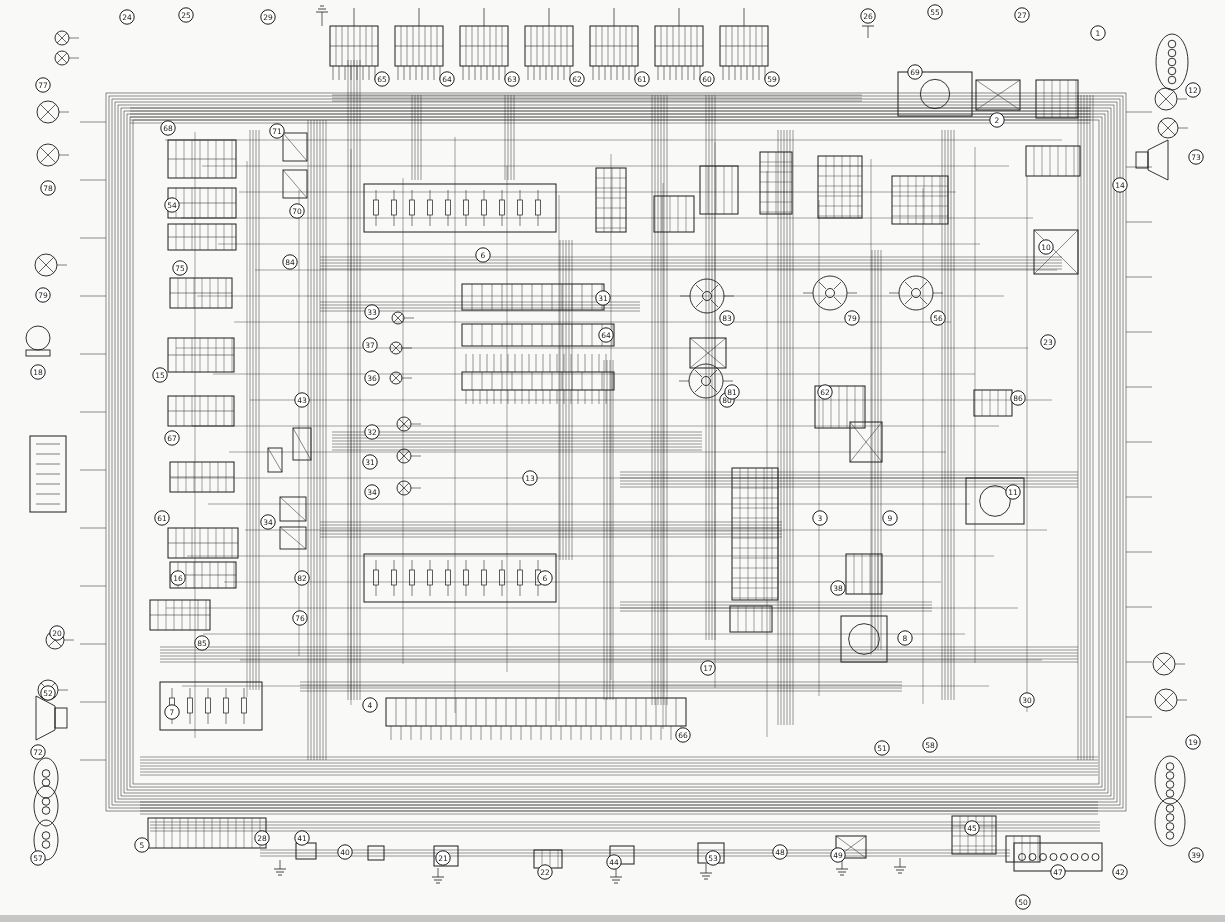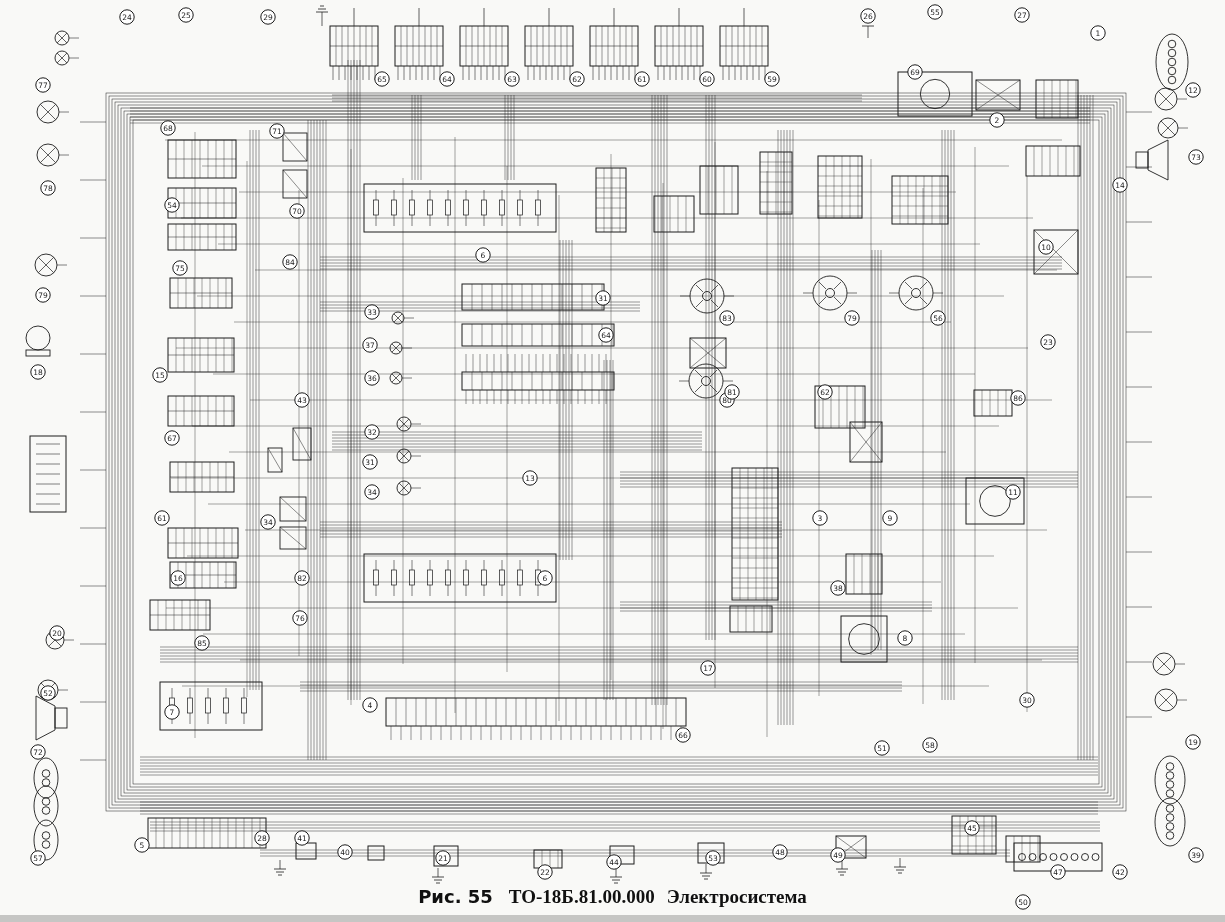--- a/index.html
+++ b/index.html
@@ -1395,17 +1395,14 @@
         <g>
           <circle cx="1193" cy="742" r="7.2" fill="#ffffff" stroke="#1c1c1c" stroke-width="1"></circle>
           <text x="1193" y="744.6" text-anchor="middle" font-size="7.5" font-family="&quot;DejaVu Sans&quot;, sans-serif" fill="#1c1c1c">19</text>
         </g>
         <g>
           <circle cx="1196" cy="855" r="7.2" fill="#ffffff" stroke="#1c1c1c" stroke-width="1"></circle>
           <text x="1196" y="857.6" text-anchor="middle" font-size="7.5" font-family="&quot;DejaVu Sans&quot;, sans-serif" fill="#1c1c1c">39</text>
         </g>
       </g>
     </svg>
-  <div class="caption">
-    <span class="cap-label">Рис. 55</span><span class="cap-code">ТО-18Б.81.00.000</span><span class="cap-title">Электросистема</span>
-  </div>
   <div class="scan-strip"></div>
 </div>
 
 </body></html>

